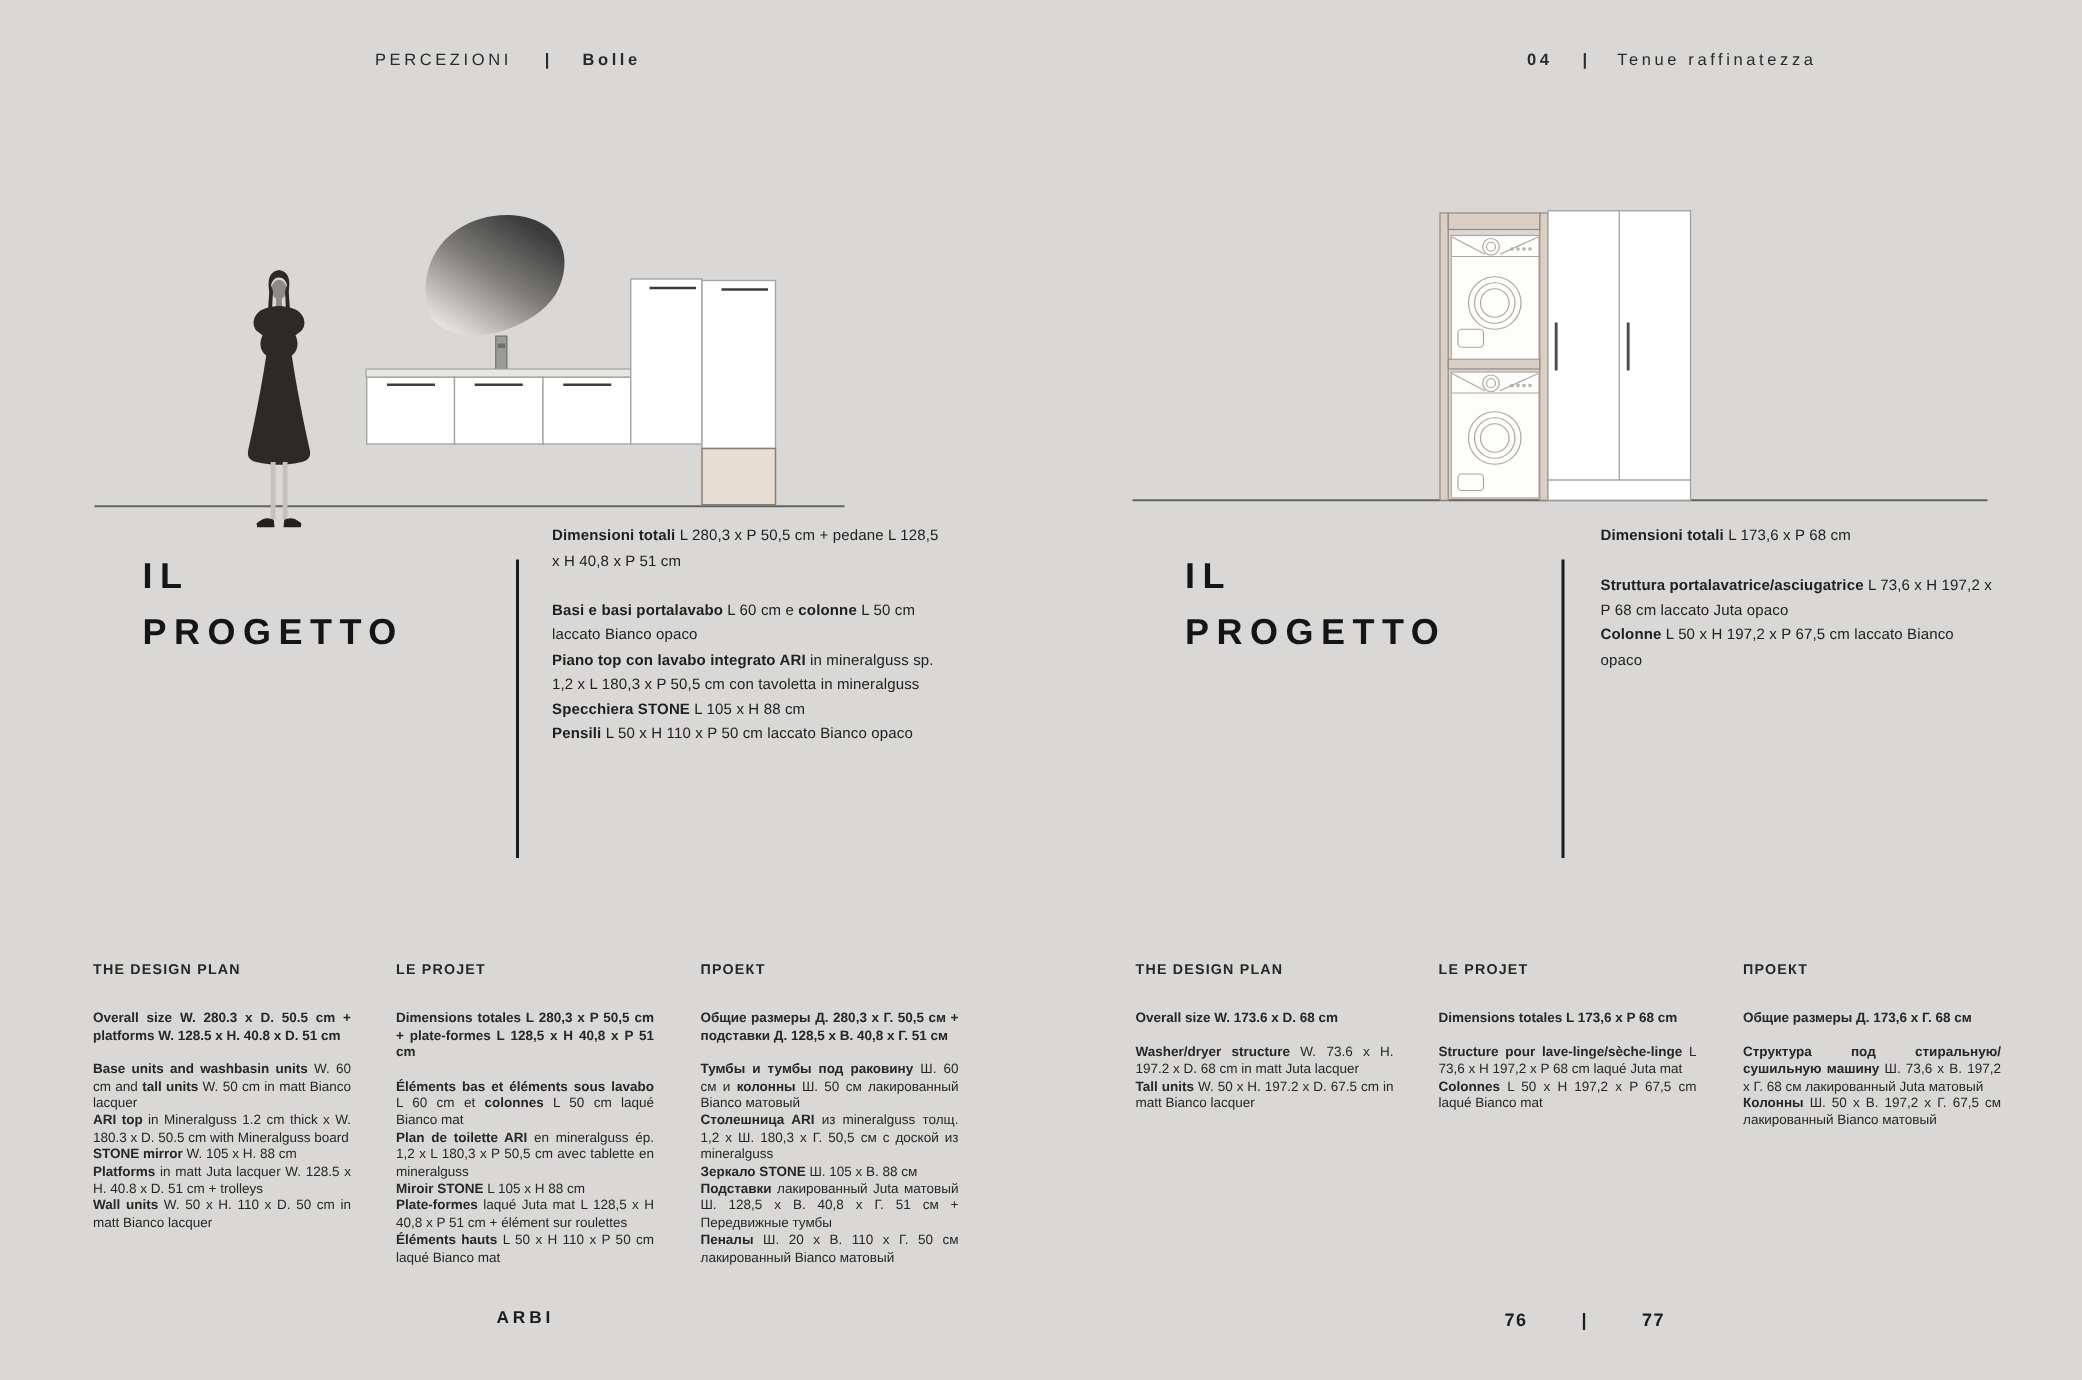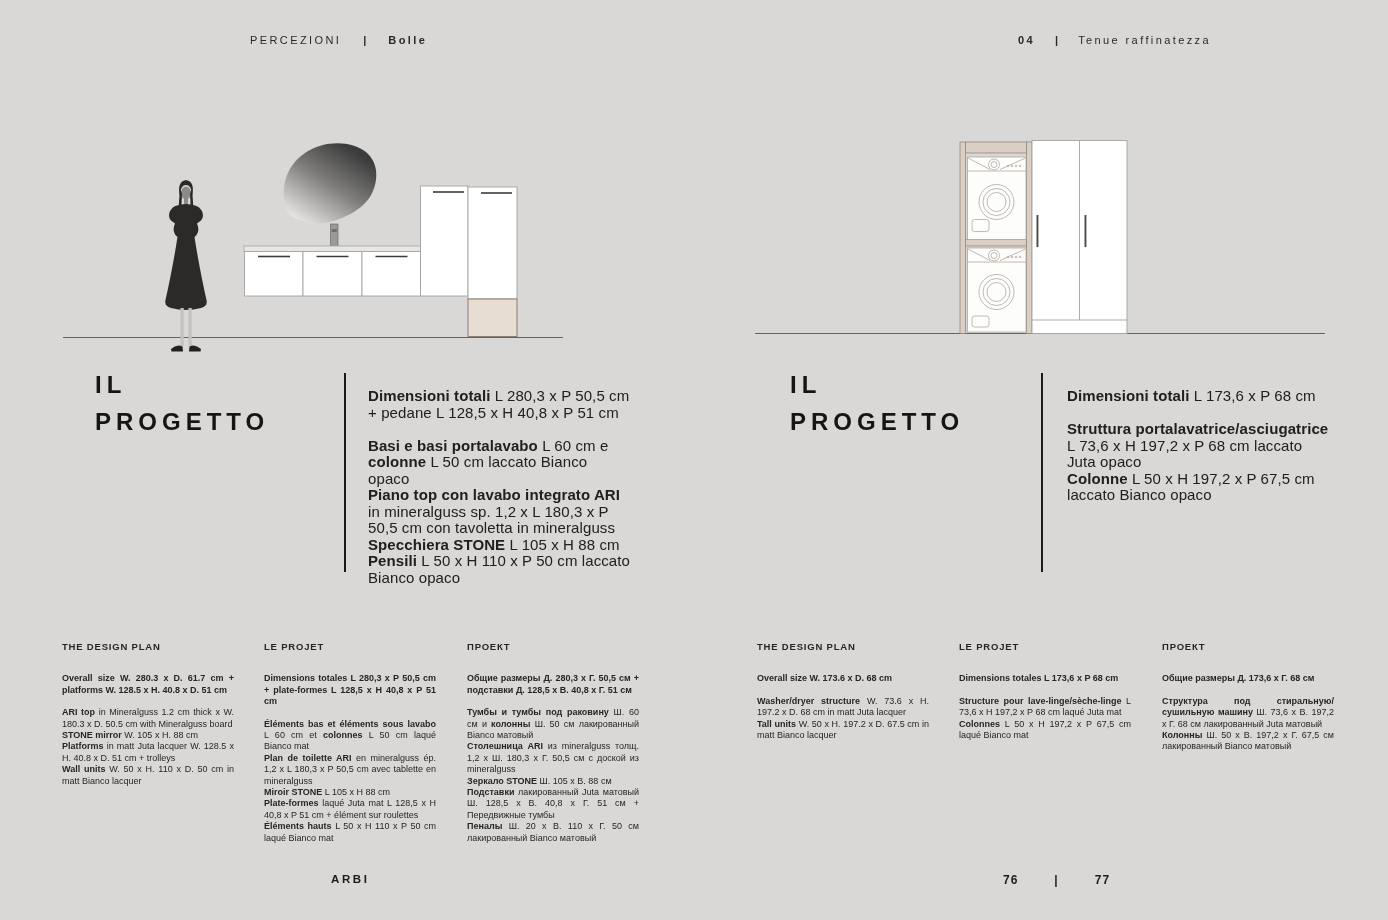--- a/index.html
+++ b/index.html
@@ -20,21 +20,21 @@
   #drawing-right{left:750px;top:120px;}
   
   .proj-head{position:absolute;top:366px;width:230px;text-align:left;
     font-size:24px;font-weight:600;letter-spacing:5px;line-height:37px;color:#151515;}
   .proj-head-left{left:95px;}
   .proj-head-right{left:790px;}
   .vrule{position:absolute;top:373px;width:2px;height:199px;background:#1a1a1a;}
   .vrule-left{left:344px;}
   .vrule-right{left:1041px;}
   
-  .specs{position:absolute;top:388px;width:264px;font-size:15px;line-height:16.5px;letter-spacing:0.1px;color:#202020;}
+  .specs{position:absolute;top:350px;width:264px;font-size:10px;line-height:16.5px;letter-spacing:0.1px;color:#202020;}
   .specs-left{left:368px;}
   .specs-right{left:1067px;}
   .specs p{margin:0;}
   .specs p.after-gap{margin-bottom:16.5px;}
   
   .col{position:absolute;top:641px;width:172px;font-size:9px;line-height:11.4px;
     text-align:justify;color:#262626;}
   .col h4{margin:0 0 21px 0;font-size:9.5px;font-weight:700;letter-spacing:0.8px;text-align:left;}
   .col p{margin:0;}
   .col p.intro{font-weight:700;margin-bottom:11px;}
@@ -185,21 +185,22 @@
   </div>
   <div class="vrule vrule-right"></div>
   <div class="specs specs-right">
     <p class="after-gap"><span class="b">Dimensioni totali</span><span> L 173,6 x P 68 cm</span></p>
     <p><span class="b">Struttura portalavatrice/asciugatrice</span><span> L 73,6 x H 197,2 x P 68 cm laccato Juta opaco</span></p>
     <p><span class="b">Colonne</span><span> L 50 x H 197,2 x P 67,5 cm laccato Bianco opaco</span></p>
   </div>
 
   <div class="col col-1">
     <h4>THE DESIGN PLAN</h4>
-    <p class="intro"><span class="b">Overall size W. 280.3 x D. 61.7 cm + platforms W. 128.5 x H. 40.8 x D. 51 cm</span></p>
+    <p class="intro"><span class="b">Overall size W. 280.3 x D. 50.5 cm + platforms W. 128.5 x H. 40.8 x D. 51 cm</span></p>
+    <p><span class="b">Base units and washbasin units</span><span> W. 60 cm and </span><span class="b">tall units</span><span> W. 50 cm in matt Bianco lacquer</span></p>
     <p><span class="b">ARI top</span><span> in Mineralguss 1.2 cm thick x W. 180.3 x D. 50.5 cm with Mineralguss board</span></p>
     <p><span class="b">STONE mirror</span><span> W. 105 x H. 88 cm</span></p>
     <p><span class="b">Platforms</span><span> in matt Juta lacquer W. 128.5 x H. 40.8 x D. 51 cm + trolleys</span></p>
     <p><span class="b">Wall units</span><span> W. 50 x H. 110 x D. 50 cm in matt Bianco lacquer</span></p>
   </div>
   <div class="col col-2">
     <h4>LE PROJET</h4>
     <p class="intro"><span class="b">Dimensions totales L 280,3 x P 50,5 cm + plate-formes L 128,5 x H 40,8 x P 51 cm</span></p>
     <p><span class="b">Éléments bas et éléments sous lavabo</span><span> L 60 cm et </span><span class="b">colonnes</span><span> L 50 cm laqué Bianco mat</span></p>
     <p><span class="b">Plan de toilette ARI</span><span> en mineralguss ép. 1,2 x L 180,3 x P 50,5 cm avec tablette en mineralguss</span></p>

